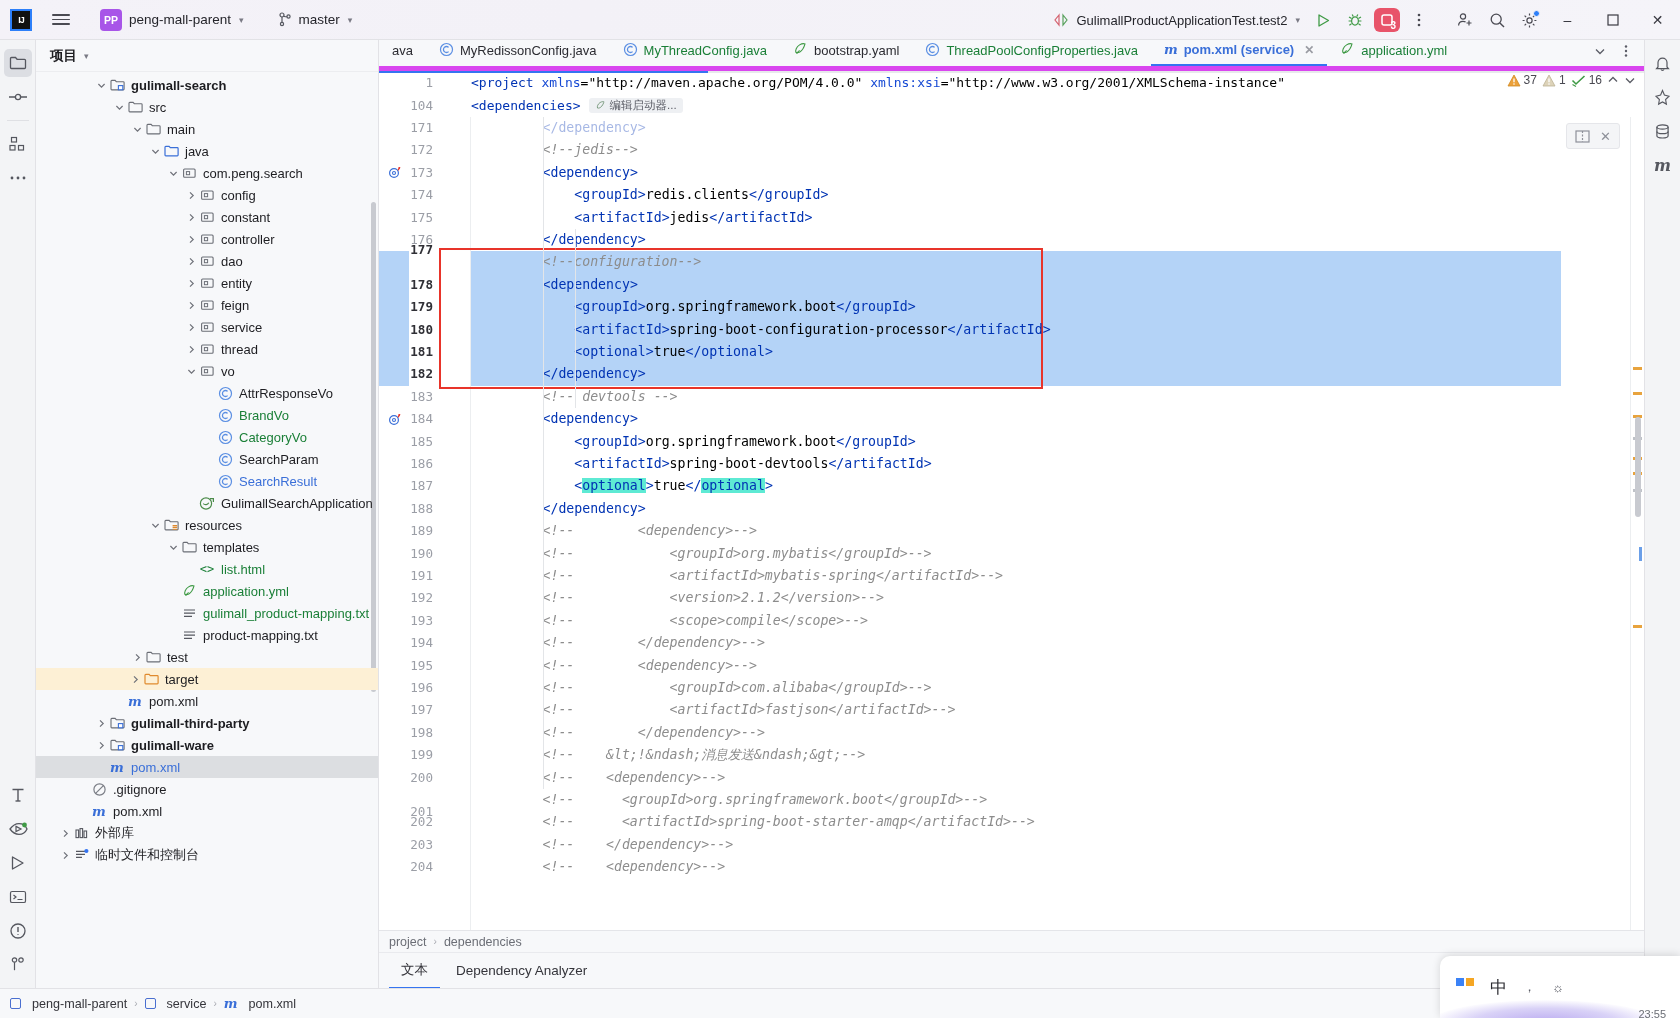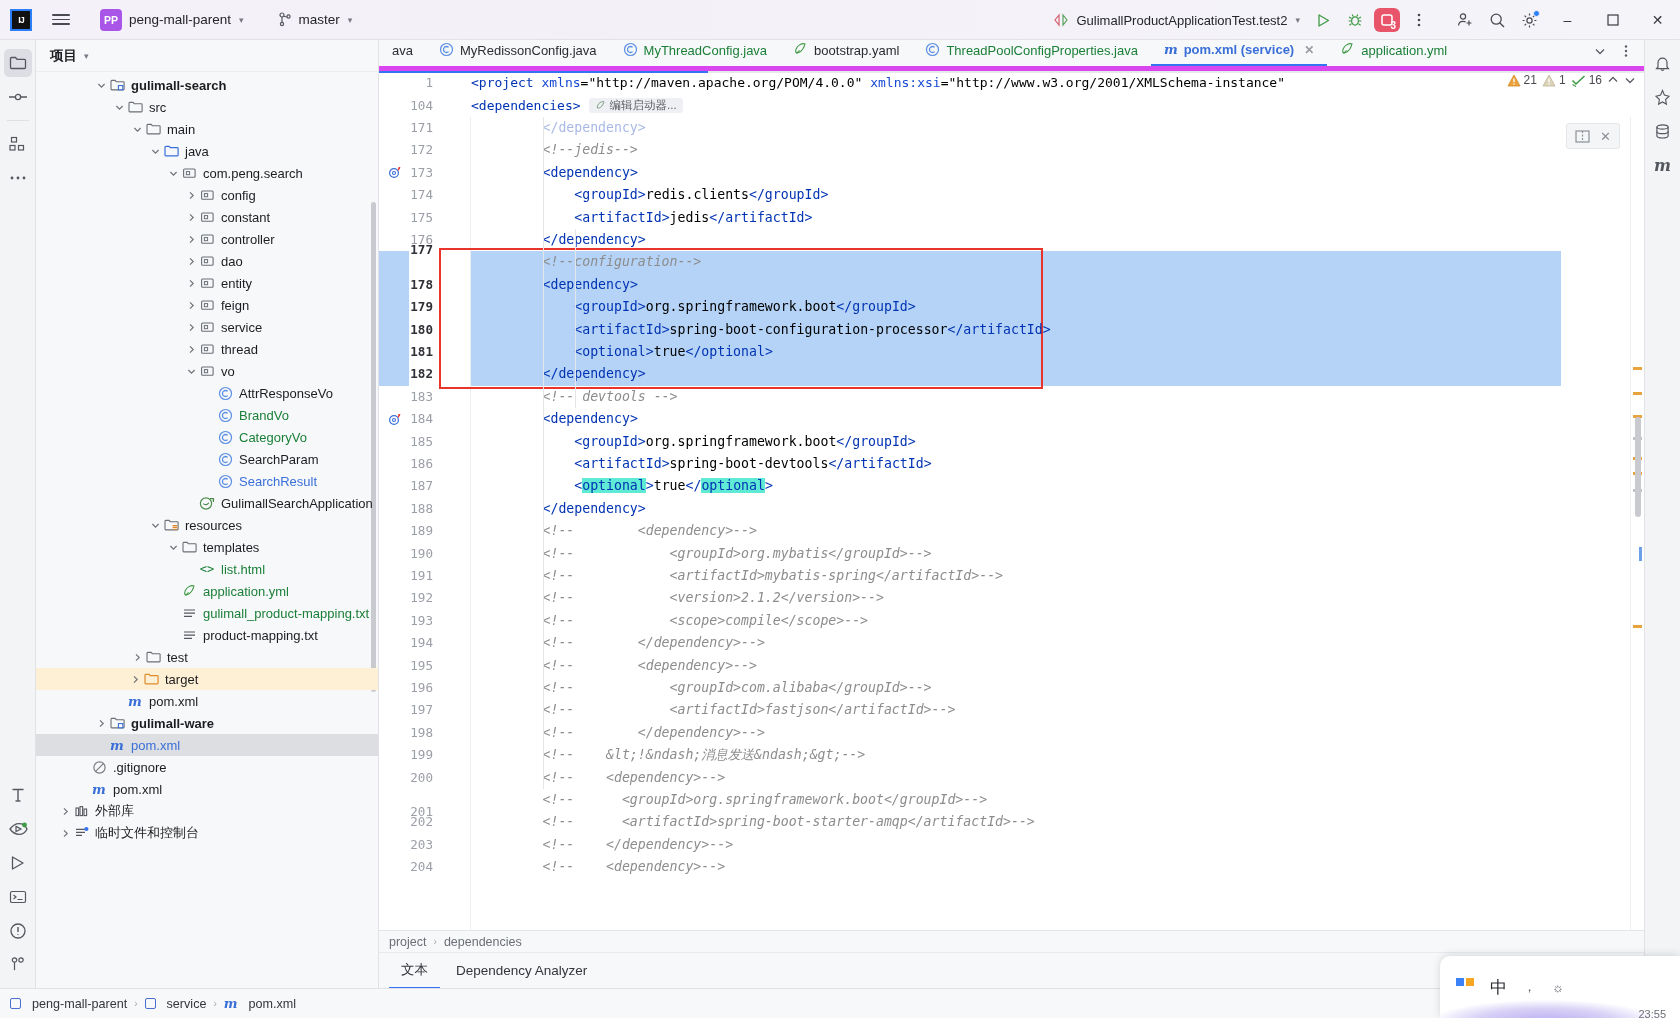--- a/index.html
+++ b/index.html
@@ -774,20 +774,37 @@
               </svg>
             </span>
             <span class="ticon">
               <span style="display: inline-flex; align-items: center;">
                 <svg width="15" height="14" viewBox="0 0 15 14">
                   <path d="M1 3.2a.8.8 0 01.8-.8h3.3l1.2 1.3h7a.8.8 0 01.8.8v6.6a.8.8 0 01-.8.8H1.8a.8.8 0 01-.8-.8z" fill="none" stroke="#6b6e76" stroke-width="1.1"></path>
                   <rect x="8.4" y="7.6" width="4.4" height="4.2" fill="#fff" stroke="#3a6fd8" stroke-width="1.1"></rect>
                 </svg>
               </span>
             </span>
+            <span class="tlabel bold">gulimall-third-party</span>
+          </div>
+          <div class="trow">
+            <span style="width: 58px; flex: 0 0 auto;"></span>
+            <span class="twist">
+              <svg width="9" height="9" viewBox="0 0 9 9">
+                <path d="M3 1.4 6.2 4.5 3 7.6" fill="none" stroke="#70727a" stroke-width="1.2"></path>
+              </svg>
+            </span>
+            <span class="ticon">
+              <span style="display: inline-flex; align-items: center;">
+                <svg width="15" height="14" viewBox="0 0 15 14">
+                  <path d="M1 3.2a.8.8 0 01.8-.8h3.3l1.2 1.3h7a.8.8 0 01.8.8v6.6a.8.8 0 01-.8.8H1.8a.8.8 0 01-.8-.8z" fill="none" stroke="#6b6e76" stroke-width="1.1"></path>
+                  <rect x="8.4" y="7.6" width="4.4" height="4.2" fill="#fff" stroke="#3a6fd8" stroke-width="1.1"></rect>
+                </svg>
+              </span>
+            </span>
             <span class="tlabel bold">gulimall-ware</span>
           </div>
           <div class="trow sel">
             <span style="width: 58px; flex: 0 0 auto;"></span>
             <span class="twist"></span>
             <span class="ticon">
               <span style="display: inline-flex; align-items: center;">
                 <span style="color:#3a6fd8;font-family:'DejaVu Serif',serif;font-style:italic;font-weight:700;font-size:13px;">m</span>
               </span>
             </span>
@@ -932,21 +949,21 @@
         <div class="progressline">
             <i></i>
           </div>
         <div class="warnbar">
           <span class="grp">
             <svg width="14" height="13" viewBox="0 0 14 13">
                 <path d="M7 1 13 12H1z" fill="#eca13a" stroke="#d08a25" stroke-width="0.8"></path>
                 <path d="M7 4.6v3.6" stroke="#fff" stroke-width="1.3"></path>
                 <circle cx="7" cy="10" r="0.8" fill="#fff"></circle>
               </svg>
-            <b style="font-weight:400">21</b>
+            <b style="font-weight:400">37</b>
           </span>
           <span class="grp">
             <svg width="14" height="13" viewBox="0 0 14 13">
                 <path d="M7 1 13 12H1z" fill="#ddd3b9" stroke="#bdb295" stroke-width="0.8"></path>
                 <path d="M7 4.6v3.6" stroke="#fff" stroke-width="1.3"></path>
                 <circle cx="7" cy="10" r="0.8" fill="#fff"></circle>
               </svg>
             <b style="font-weight:400">1</b>
           </span>
           <span class="grp">

